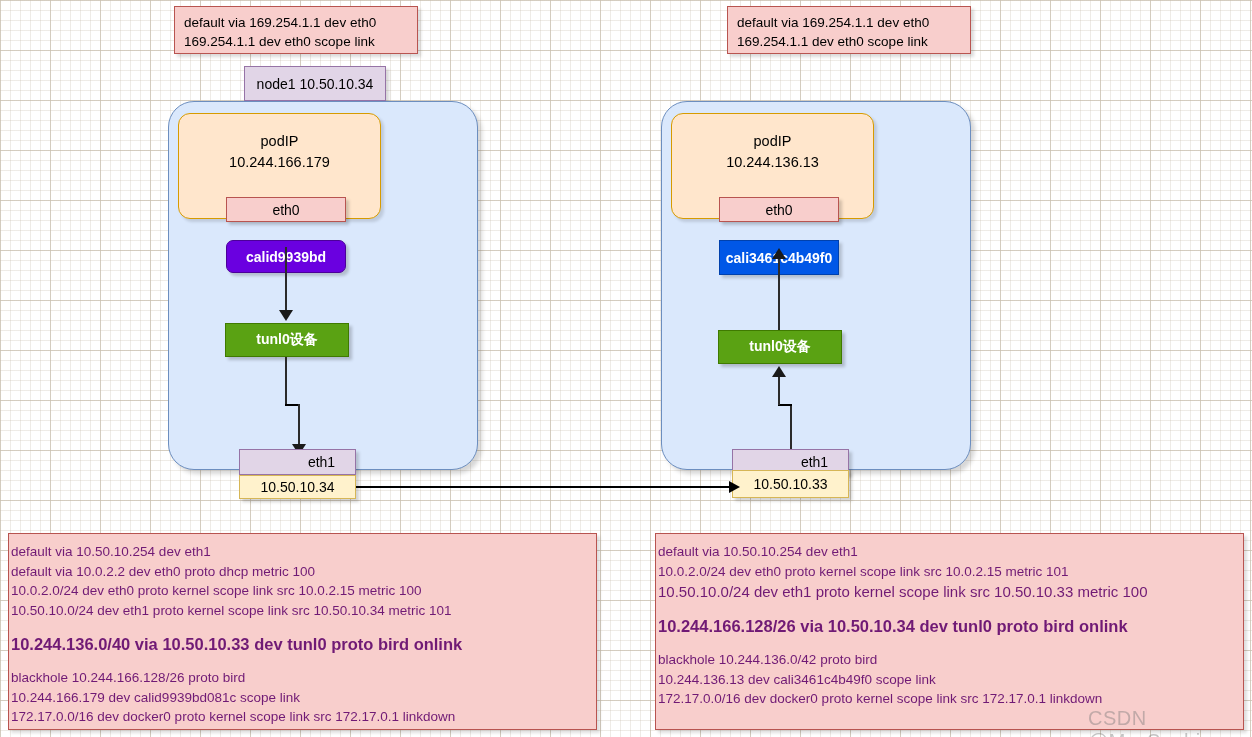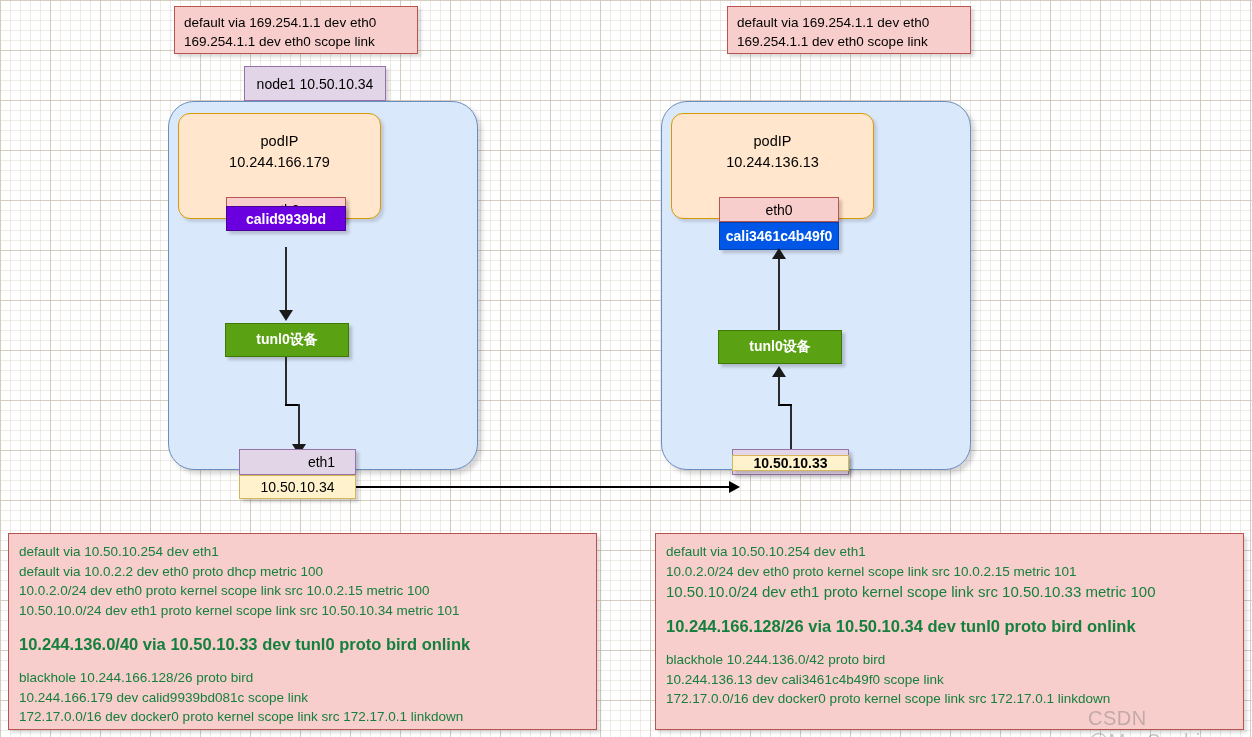--- a/index.html
+++ b/index.html
@@ -79,22 +79,22 @@
   .hline{position:absolute;background:#000;height:2px;}
   .arrowhead{position:absolute;width:0;height:0;}
   .arr-down{border-left:7px solid transparent;border-right:7px solid transparent;border-top:11px solid #1a1a1a;}
   .arr-up{border-left:7px solid transparent;border-right:7px solid transparent;border-bottom:11px solid #1a1a1a;}
   .arr-right{border-top:6px solid transparent;border-bottom:6px solid transparent;border-left:11px solid #000;}
 
   
   .rtable{
     background:#f8cecc;border:1px solid #b85450;
     box-shadow:3px 3px 3px rgba(0,0,0,.13);
-    padding:8px 10px 6px 10px;
-    color:#15803d;
+    padding:8px 10px 6px 2px;
+    color:#701a75;
   }
   .rtable .ln{font-size:13.5px;line-height:19.5px;white-space:nowrap;}
   .rtable .ln.big{font-size:15px;line-height:21px;}
   .rtable .ln.hl{font-size:16.5px;font-weight:bold;line-height:30px;padding-top:9px;white-space:nowrap;}
   .rtable .gap{height:9px;}
 
   .watermark{
     position:absolute;font-size:20px;color:rgba(120,120,120,.42);
     letter-spacing:.5px;pointer-events:none;
   }
@@ -111,21 +111,21 @@
 
   <div class="box node" style="left:168px;top:101px;width:310px;height:369px;"></div>
 
   <div class="box pod" style="left:178px;top:113px;width:203px;height:106px;">
     <div>podIP</div>
     <div>10.244.166.179</div>
   </div>
 
   <div class="box iface eth0" style="left:226px;top:197px;width:120px;height:25px;">eth0</div>
 
-  <div class="box iface cali purple" style="left:226px;top:206px;width:120px;height:25px;">calid9939bd</div>
+  <div class="box iface cali purple" style="left:226px;top:240px;width:120px;height:33px;border-radius:7px;">calid9939bd</div>
 
   <div class="vline" style="left:285px;top:247px;height:65px;"></div>
   <div class="arrowhead arr-down" style="left:279px;top:310px;"></div>
 
   <div class="box tunl" style="left:225px;top:323px;width:124px;height:34px;">tunl0设备</div>
 
   <div class="vline" style="left:285px;top:357px;height:48px;"></div>
   <div class="hline" style="left:285px;top:404px;width:15px;"></div>
   <div class="vline" style="left:298px;top:404px;height:42px;"></div>
   <div class="arrowhead arr-down" style="left:292px;top:444px;"></div>
@@ -141,35 +141,35 @@
 
   <div class="box node" style="left:661px;top:101px;width:310px;height:369px;"></div>
 
   <div class="box pod" style="left:671px;top:113px;width:203px;height:106px;">
     <div>podIP</div>
     <div>10.244.136.13</div>
   </div>
 
   <div class="box iface eth0" style="left:719px;top:197px;width:120px;height:25px;">eth0</div>
 
-  <div class="box iface cali blue" style="left:719px;top:222px;width:120px;height:28px;">cali3461c4b49f0</div>
+  <div class="box iface cali blue" style="left:719px;top:240px;width:120px;height:35px;">cali3461c4b49f0</div>
 
   <div class="vline" style="left:778px;top:258px;height:73px;"></div>
   <div class="arrowhead arr-up" style="left:772px;top:248px;"></div>
 
   <div class="box tunl" style="left:718px;top:330px;width:124px;height:34px;">tunl0设备</div>
 
   <div class="vline" style="left:790px;top:405px;height:44px;"></div>
   <div class="hline" style="left:778px;top:404px;width:14px;"></div>
   <div class="vline" style="left:778px;top:375px;height:30px;"></div>
   <div class="arrowhead arr-up" style="left:772px;top:366px;"></div>
 
   <div class="box iface eth1" style="left:732px;top:449px;width:117px;height:26px;">eth1</div>
 
-  <div class="box iface ipbox" style="left:732px;top:455px;width:117px;height:16px;font-weight:bold;">10.50.10.33</div>
+  <div class="box iface ipbox" style="left:732px;top:470px;width:117px;height:28px;">10.50.10.33</div>
 
   <div class="hline" style="left:356px;top:486px;width:378px;"></div>
   <div class="arrowhead arr-right" style="left:729px;top:481px;"></div>
 
   <div class="box rtable" style="left:8px;top:533px;width:589px;height:197px;">
     <div class="ln">default via 10.50.10.254 dev eth1</div>
     <div class="ln">default via 10.0.2.2 dev eth0 proto dhcp metric 100</div>
     <div class="ln">10.0.2.0/24 dev eth0 proto kernel scope link src 10.0.2.15 metric 100</div>
     <div class="ln">10.50.10.0/24 dev eth1 proto kernel scope link src 10.50.10.34 metric 101</div>
     <div class="ln hl">10.244.136.0/40 via 10.50.10.33 dev tunl0 proto bird onlink</div>

